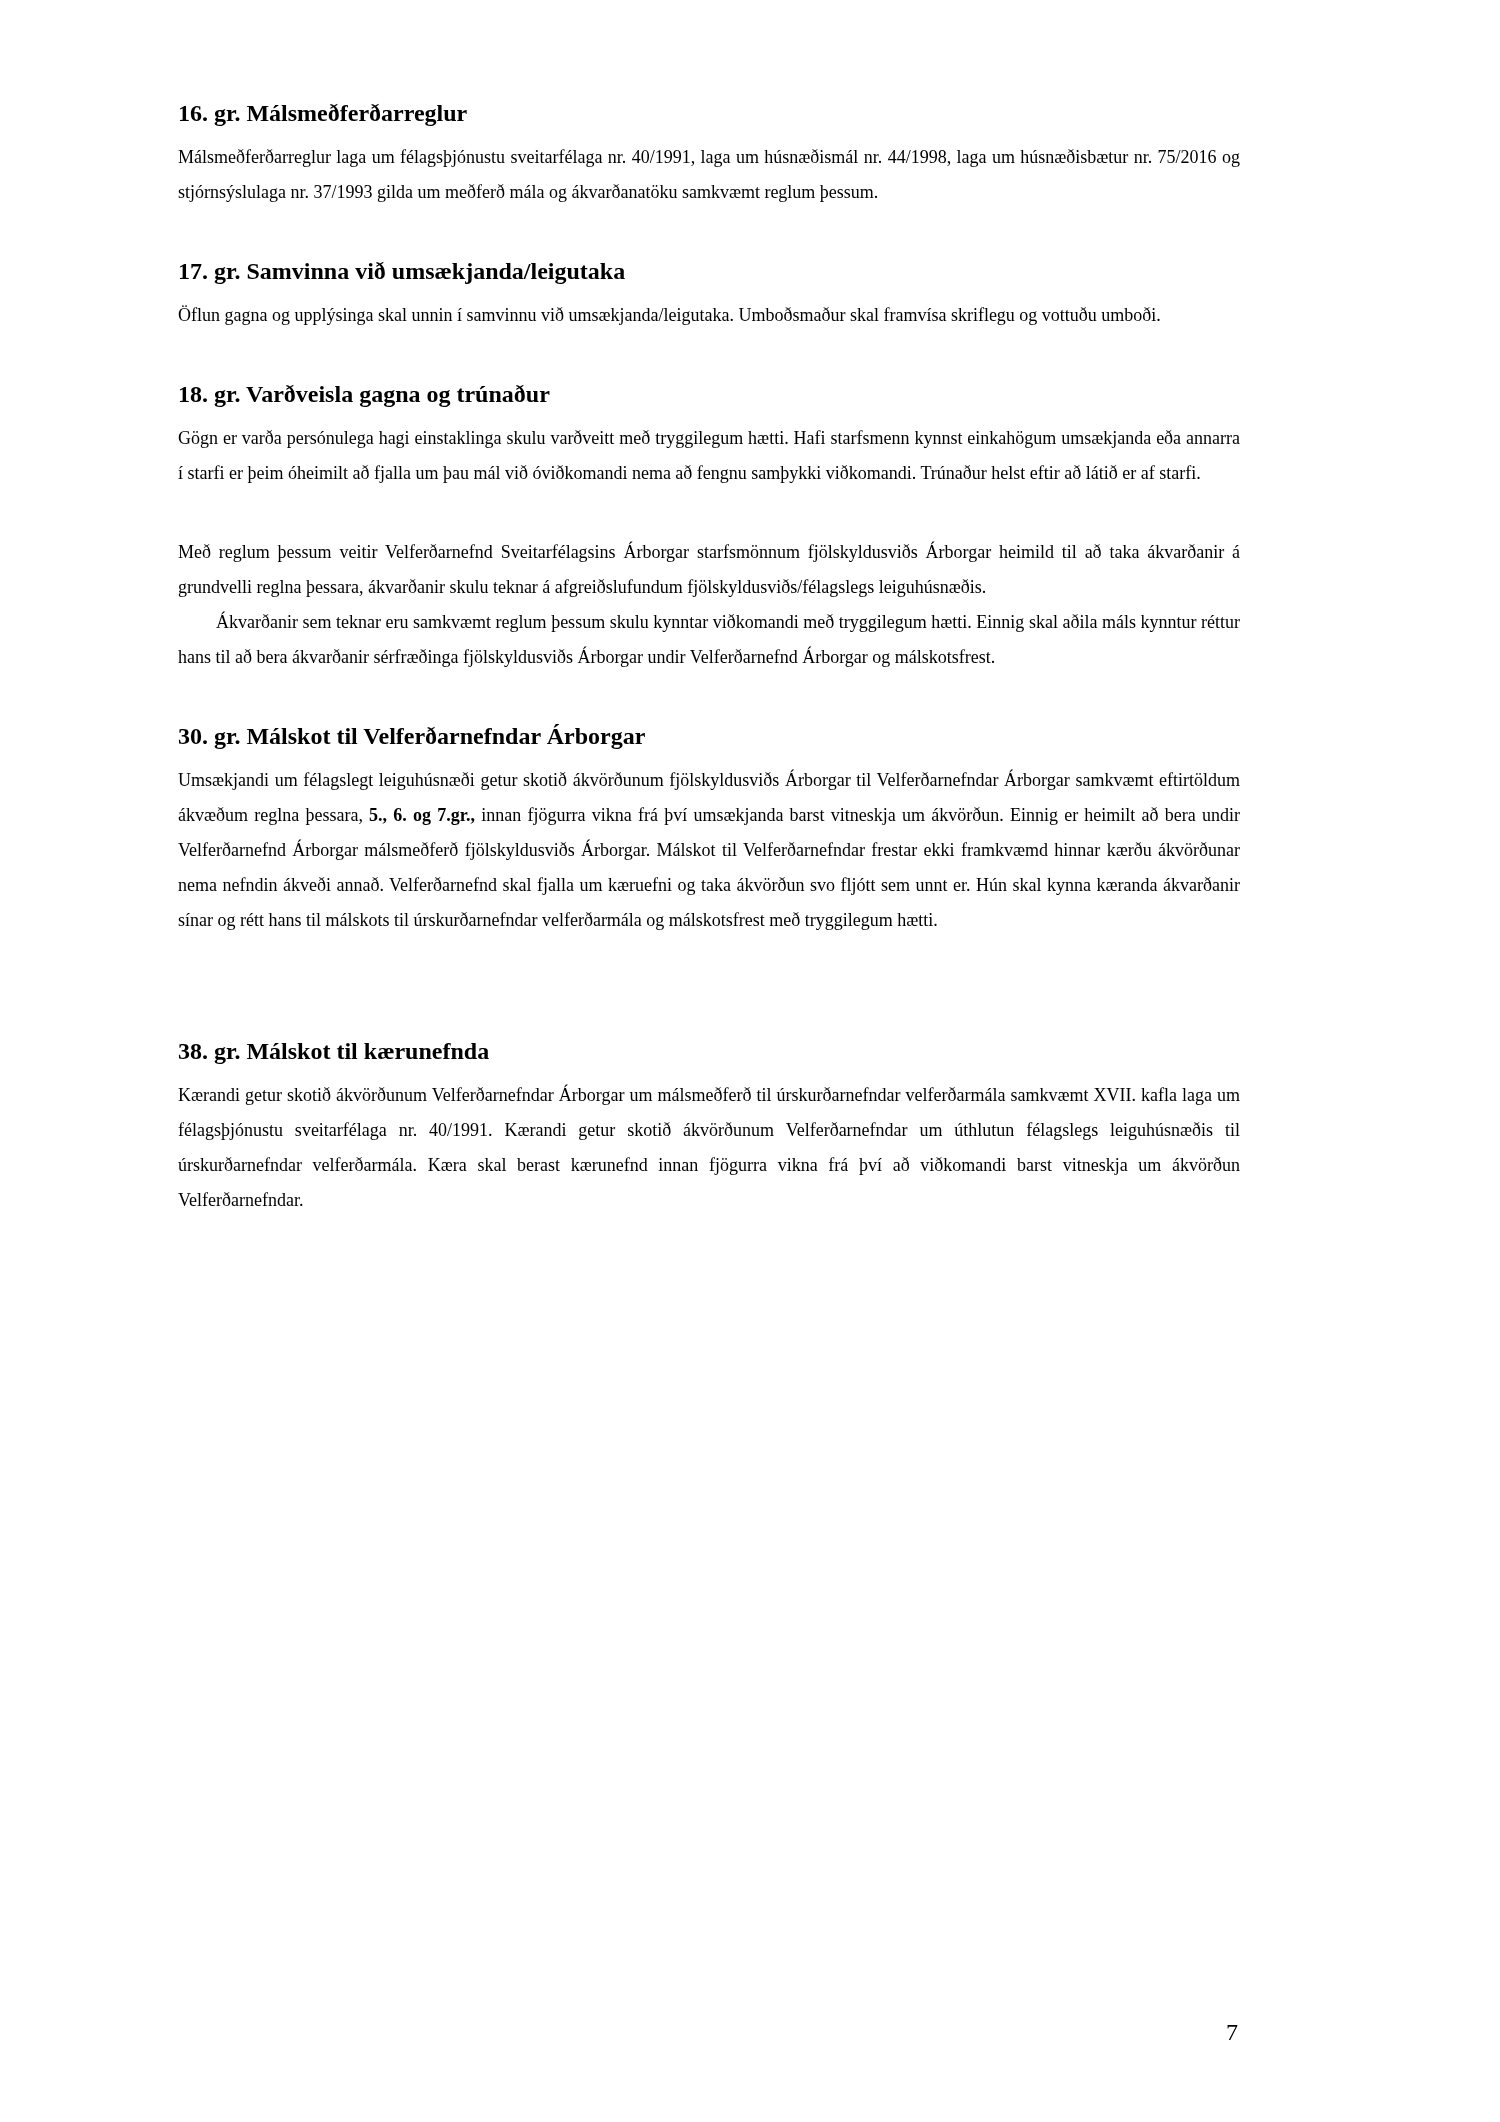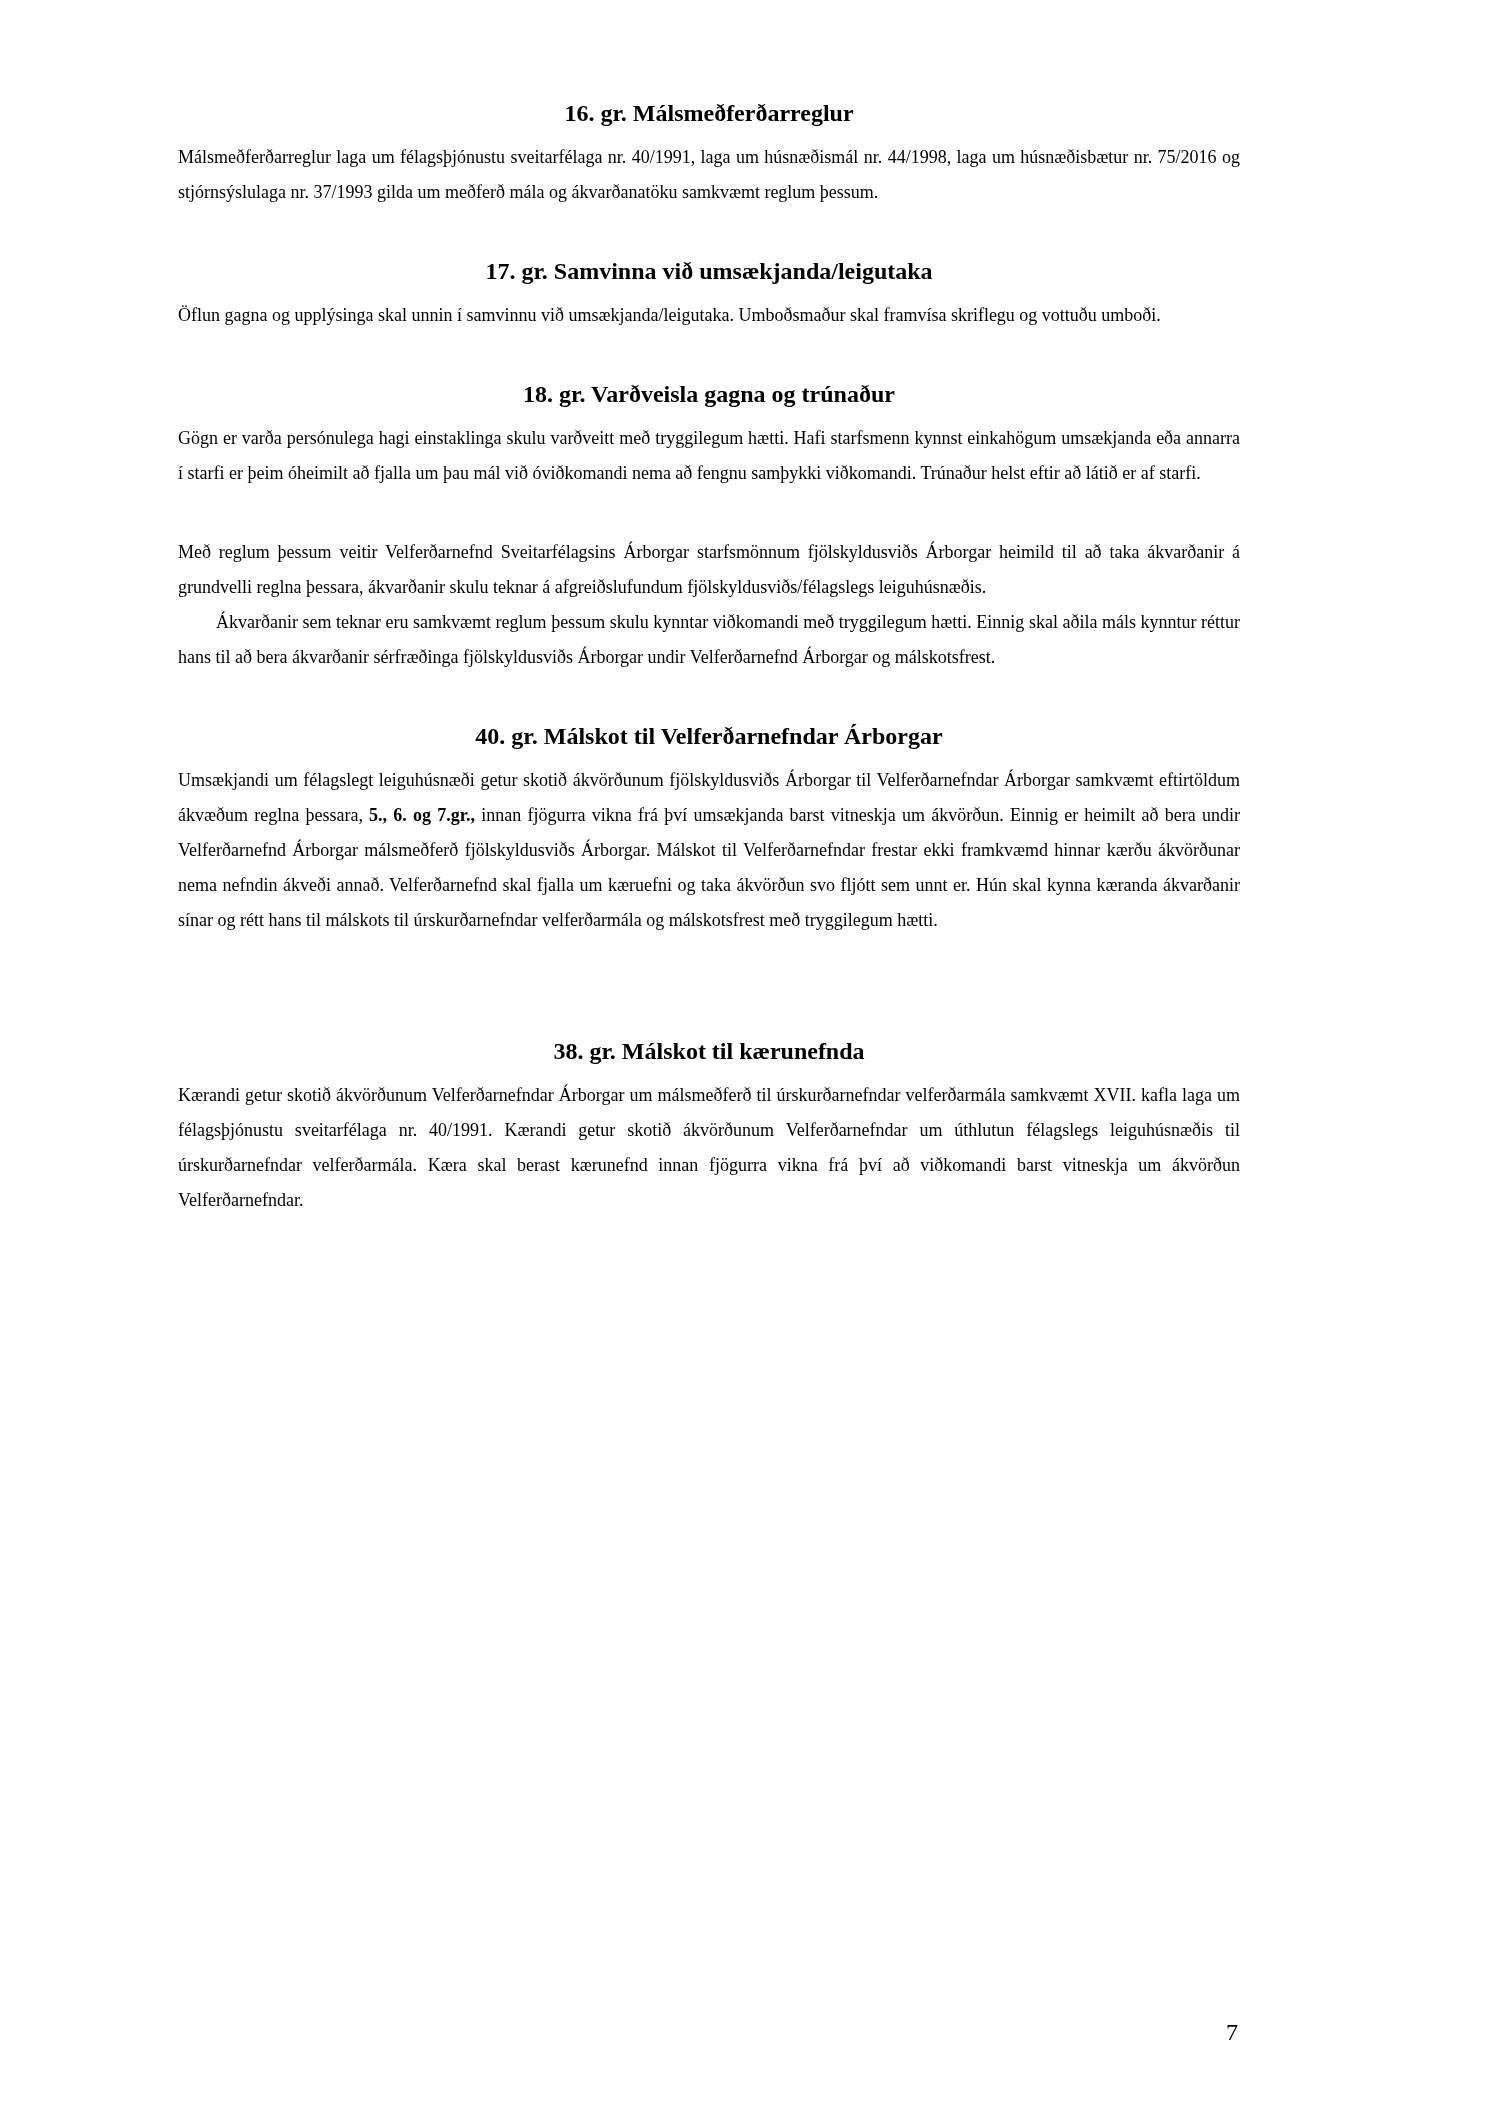--- a/index.html
+++ b/index.html
@@ -26,21 +26,21 @@
   .doc-section + .doc-section {
     margin-top: 44px;
   }
   .doc-section.extra-space {
     margin-top: 96px;
   }
   .heading {
     font-size: 24px;
     line-height: 35px;
     font-weight: bold;
-    text-align: center;
+    text-align: left;
     margin: 0 0 9px 0;
   }
   p.body {
     font-size: 18px;
     line-height: 35px;
     text-align: justify;
     margin: 0;
   }
   p.body.indent {
     text-indent: 38px;
@@ -71,21 +71,21 @@
       </section>
       <section class="doc-section">
         <h2 class="heading">18. gr. Varðveisla gagna og trúnaður</h2>
         <p class="body"><span>Gögn er varða persónulega hagi einstaklinga skulu varðveitt með tryggilegum hætti. Hafi starfsmenn kynnst einkahögum umsækjanda eða annarra í starfi er þeim óheimilt að fjalla um þau mál við óviðkomandi nema að fengnu samþykki viðkomandi. Trúnaður helst eftir að látið er af starfi.</span></p>
       </section>
       <section class="doc-section">
         <p class="body"><span>Með reglum þessum veitir Velferðarnefnd Sveitarfélagsins Árborgar starfsmönnum fjölskyldusviðs Árborgar heimild til að taka ákvarðanir á grundvelli reglna þessara, ákvarðanir skulu teknar á afgreiðslufundum fjölskyldusviðs/félagslegs leiguhúsnæðis.</span></p>
         <p class="body indent"><span>Ákvarðanir sem teknar eru samkvæmt reglum þessum skulu kynntar viðkomandi með tryggilegum hætti. Einnig skal aðila máls kynntur réttur hans til að bera ákvarðanir sérfræðinga fjölskyldusviðs Árborgar undir Velferðarnefnd Árborgar og málskotsfrest.</span></p>
       </section>
       <section class="doc-section">
-        <h2 class="heading">40. gr. Málskot til Velferðarnefndar Árborgar</h2>
+        <h2 class="heading">30. gr. Málskot til Velferðarnefndar Árborgar</h2>
         <p class="body"><span>Umsækjandi um félagslegt leiguhúsnæði getur skotið ákvörðunum fjölskyldusviðs Árborgar til Velferðarnefndar Árborgar samkvæmt eftirtöldum ákvæðum reglna þessara, </span><span class="bold">5., 6. og 7.gr.,</span><span> innan fjögurra vikna frá því umsækjanda barst vitneskja um ákvörðun. Einnig er heimilt að bera undir Velferðarnefnd Árborgar málsmeðferð fjölskyldusviðs Árborgar. Málskot til Velferðarnefndar frestar ekki framkvæmd hinnar kærðu ákvörðunar nema nefndin ákveði annað. Velferðarnefnd skal fjalla um kæruefni og taka ákvörðun svo fljótt sem unnt er. Hún skal kynna kæranda ákvarðanir sínar og rétt hans til málskots til úrskurðarnefndar velferðarmála og málskotsfrest með tryggilegum hætti.</span></p>
       </section>
       <section class="doc-section extra-space">
         <h2 class="heading">38. gr. Málskot til kærunefnda</h2>
         <p class="body"><span>Kærandi getur skotið ákvörðunum Velferðarnefndar Árborgar um málsmeðferð til úrskurðarnefndar velferðarmála samkvæmt XVII. kafla laga um félagsþjónustu sveitarfélaga nr. 40/1991. Kærandi getur skotið ákvörðunum Velferðarnefndar um úthlutun félagslegs leiguhúsnæðis til úrskurðarnefndar velferðarmála. Kæra skal berast kærunefnd innan fjögurra vikna frá því að viðkomandi barst vitneskja um ákvörðun Velferðarnefndar.</span></p>
       </section>
     </div>
   <div class="page-number">7</div>
 </div>
 

